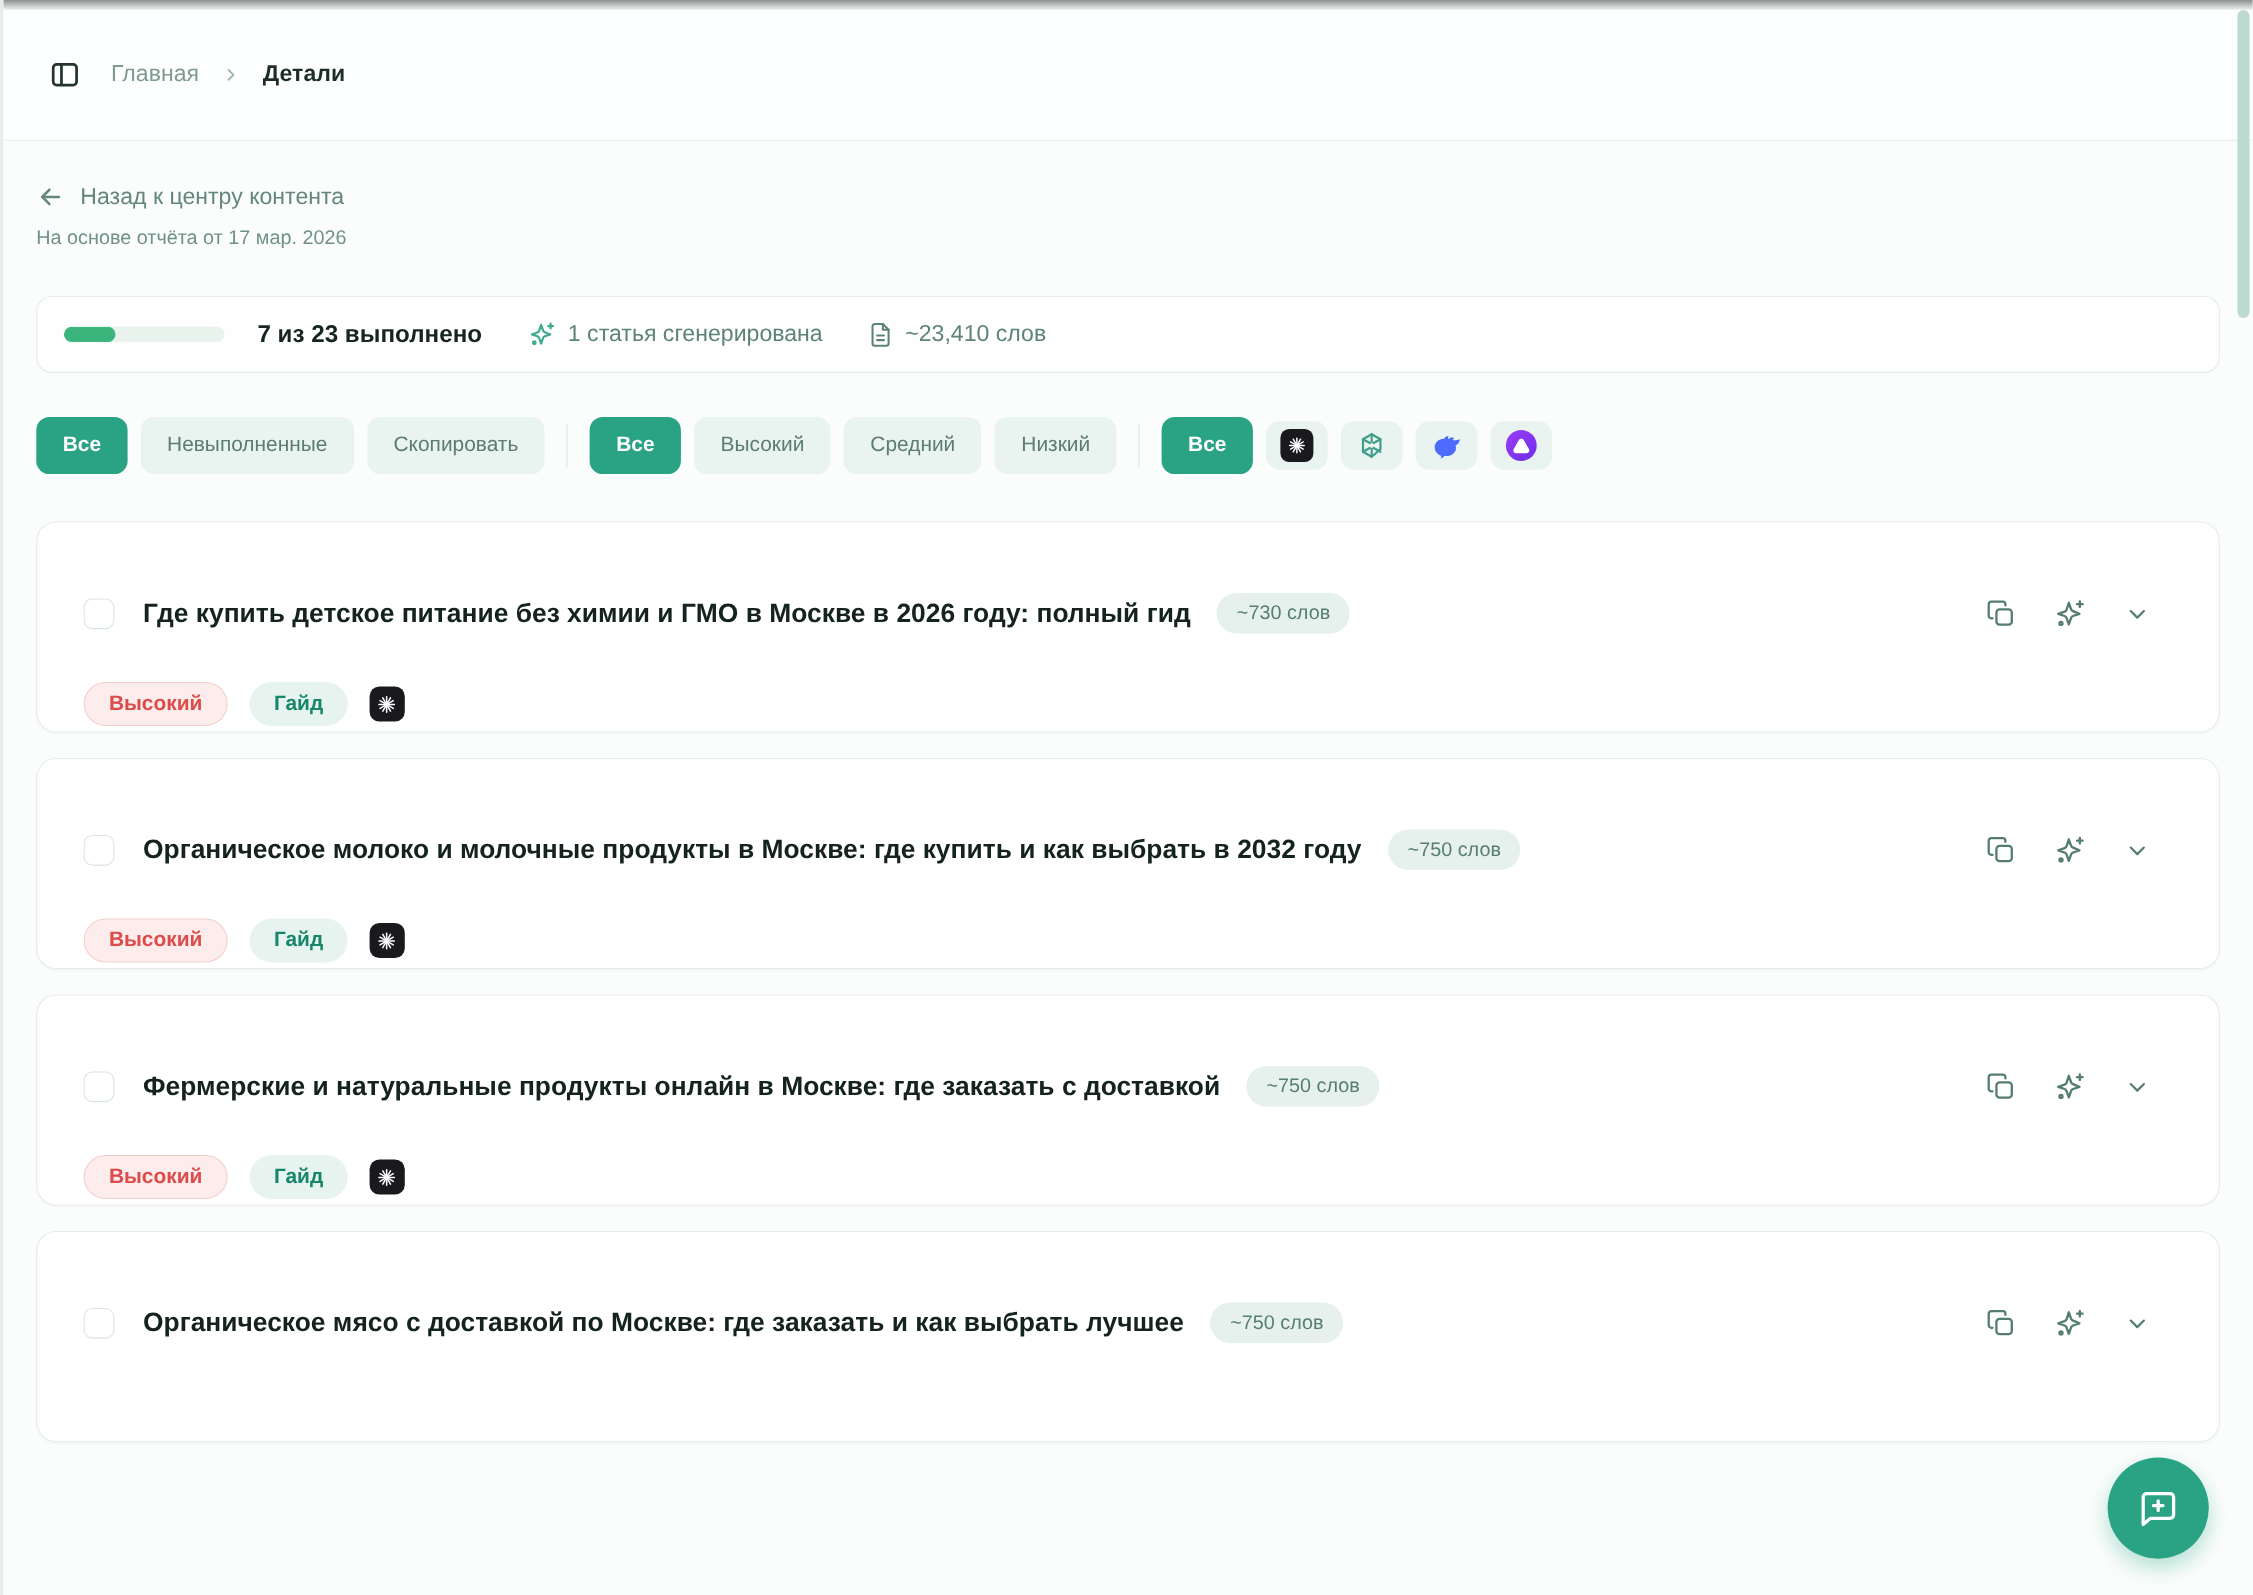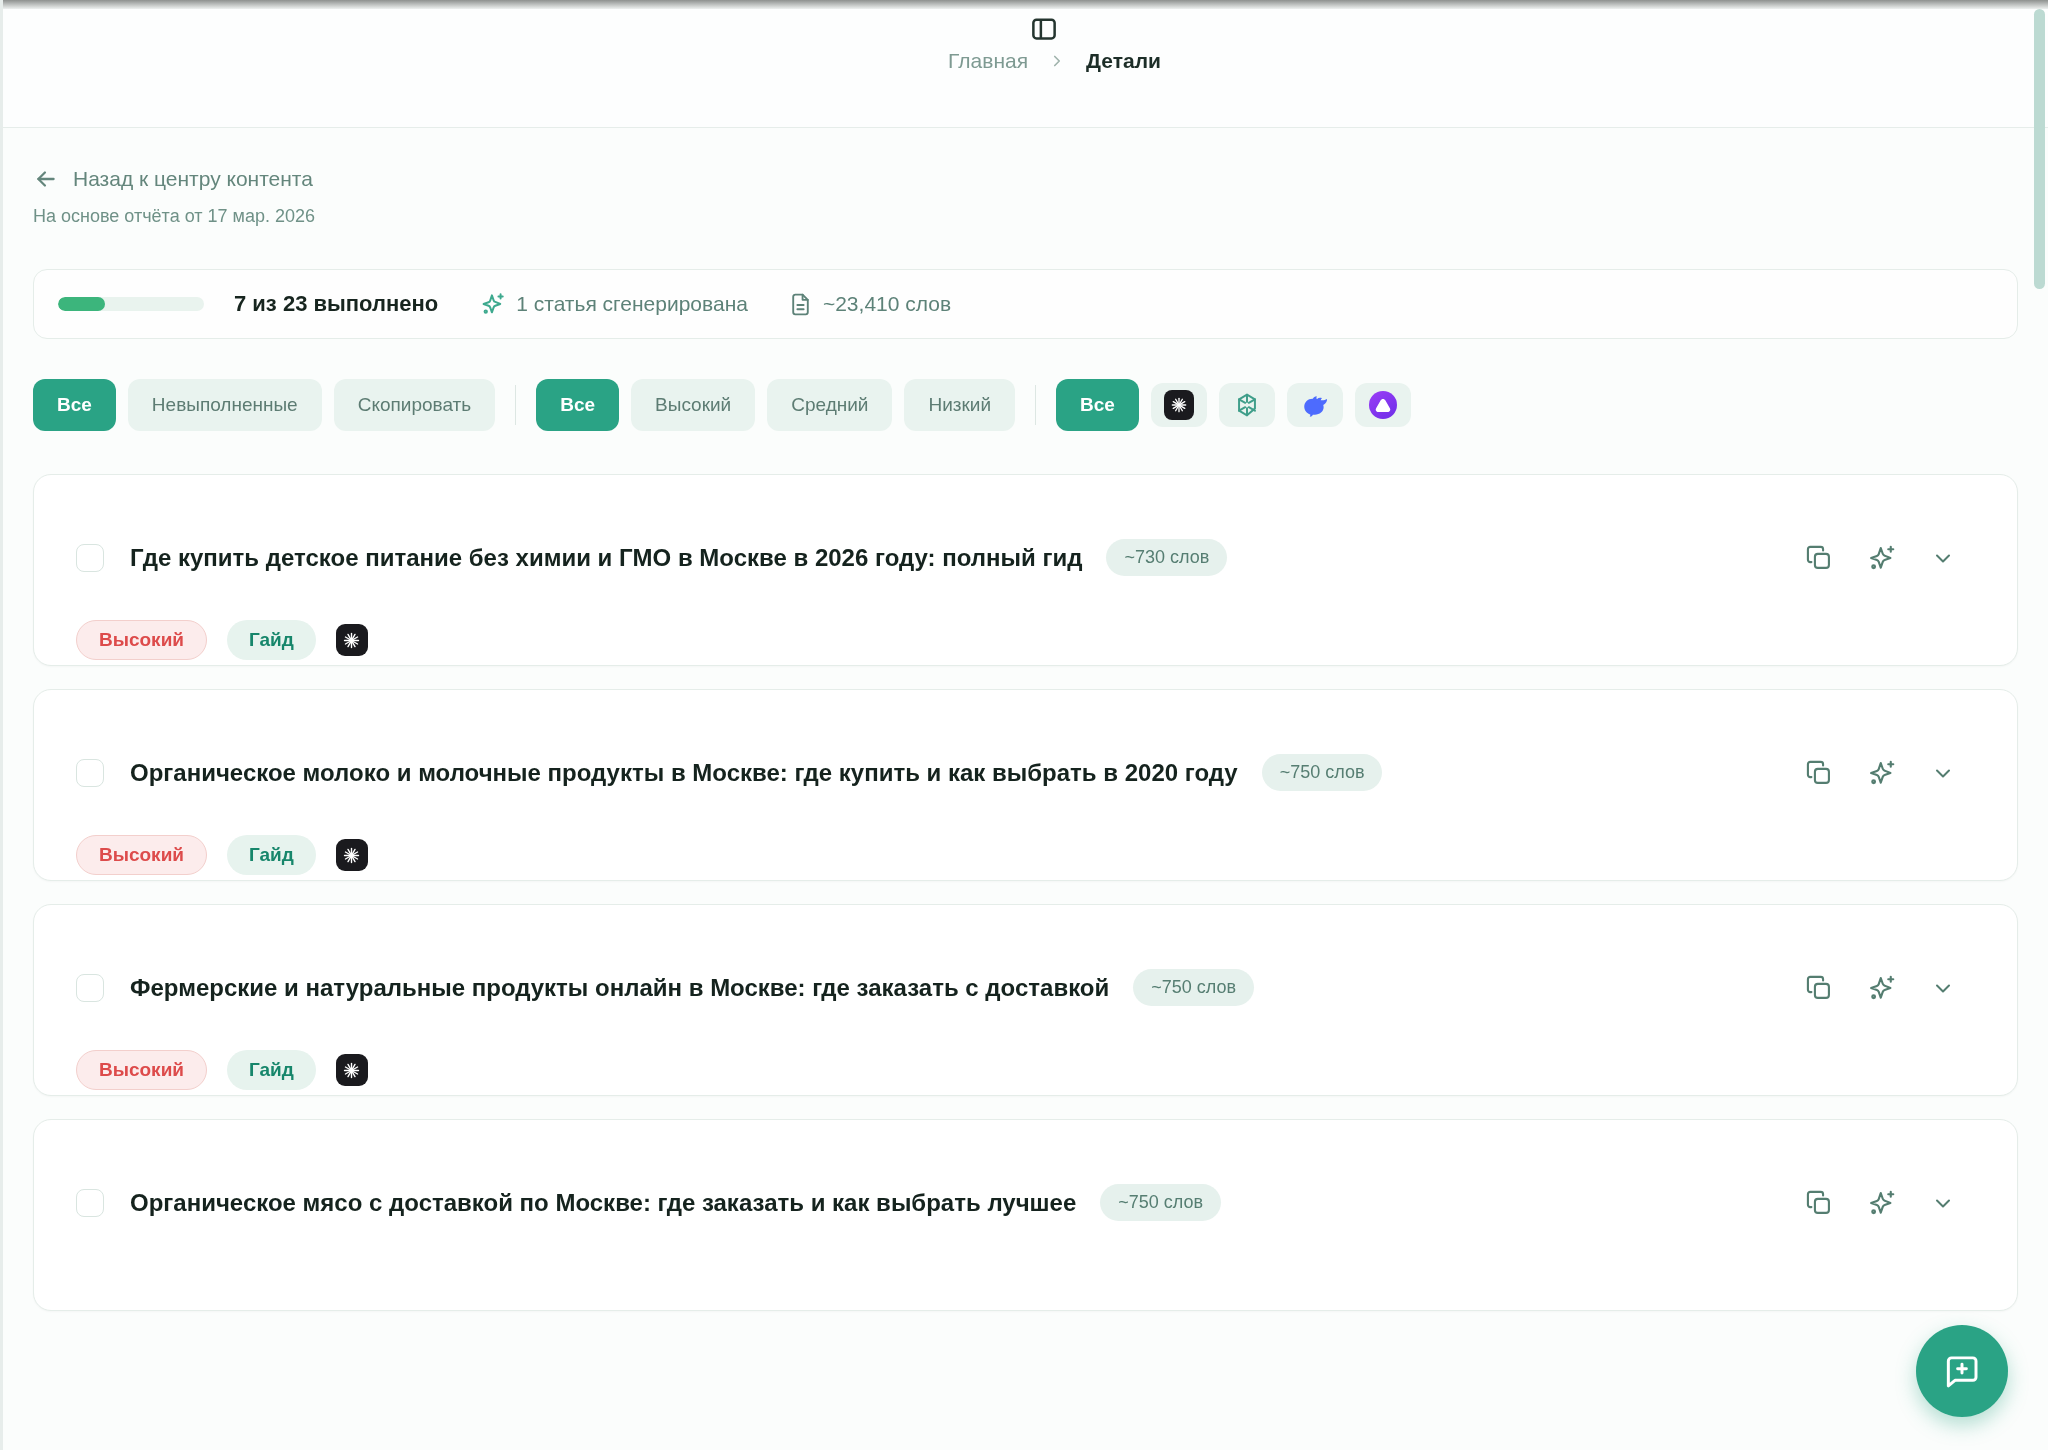--- a/index.html
+++ b/index.html
@@ -7,21 +7,21 @@
   body {
     font-family:"Liberation Sans","DejaVu Sans",sans-serif;
     background:#fbfdfc; color:#15231e; position:relative;
     border-left:3px solid #e7edeb;
   }
   .top-strip { height:9px; width:100%;
     background:linear-gradient(#8e918f,#eef1f0); }
 
   
   .header { height:119px; display:flex; align-items:center;
-    padding-left:36px; background:#fdfefe; border-bottom:1px solid #e6edea;flex-direction:column; }
+    padding-left:36px; background:#fdfefe; border-bottom:1px solid #e6edea; }
   .panel-btn { width:40px; height:40px; border:none; background:transparent;
     display:flex; align-items:center; justify-content:center; cursor:pointer; }
   .crumb { display:flex; align-items:center; gap:20px; margin-left:22px; font-size:21px; }
   .crumb-home { color:#7e9a92; }
   .crumb-cur { color:#1d2e28; font-weight:700; }
 
   
   .content { padding:0 30px; }
   .back-link { display:flex; align-items:center; gap:14px; margin-top:38px;
     color:#64867c; font-size:21px; cursor:pointer; width:max-content; }
@@ -257,21 +257,21 @@
               <line x1="16" y1="5.1" x2="8" y2="18.9"></line>
               <line x1="18.9" y1="8" x2="5.1" y2="16"></line>
             </svg>
         </span>
       </div>
     </div>
 
     <div class="idea-card">
       <div class="card-top">
         <span class="checkbox"></span>
-        <span class="card-title">Органическое молоко и молочные продукты в Москве: где купить и как выбрать в 2020 году</span>
+        <span class="card-title">Органическое молоко и молочные продукты в Москве: где купить и как выбрать в 2032 году</span>
         <span class="word-badge">~750 слов</span>
         <span class="card-actions">
           <button class="icon-btn">
             <span>
                 <svg width="28" height="28" viewBox="0 0 24 24" fill="none" stroke="#547d70" stroke-width="1.8" stroke-linecap="round" stroke-linejoin="round">
                   <rect x="8.5" y="8.5" width="12" height="12" rx="2.5"></rect>
                   <path d="M5.5 15.5h-1a2 2 0 0 1-2-2v-9a2 2 0 0 1 2-2h9a2 2 0 0 1 2 2v1"></path>
                 </svg>
               </span>
           </button>

